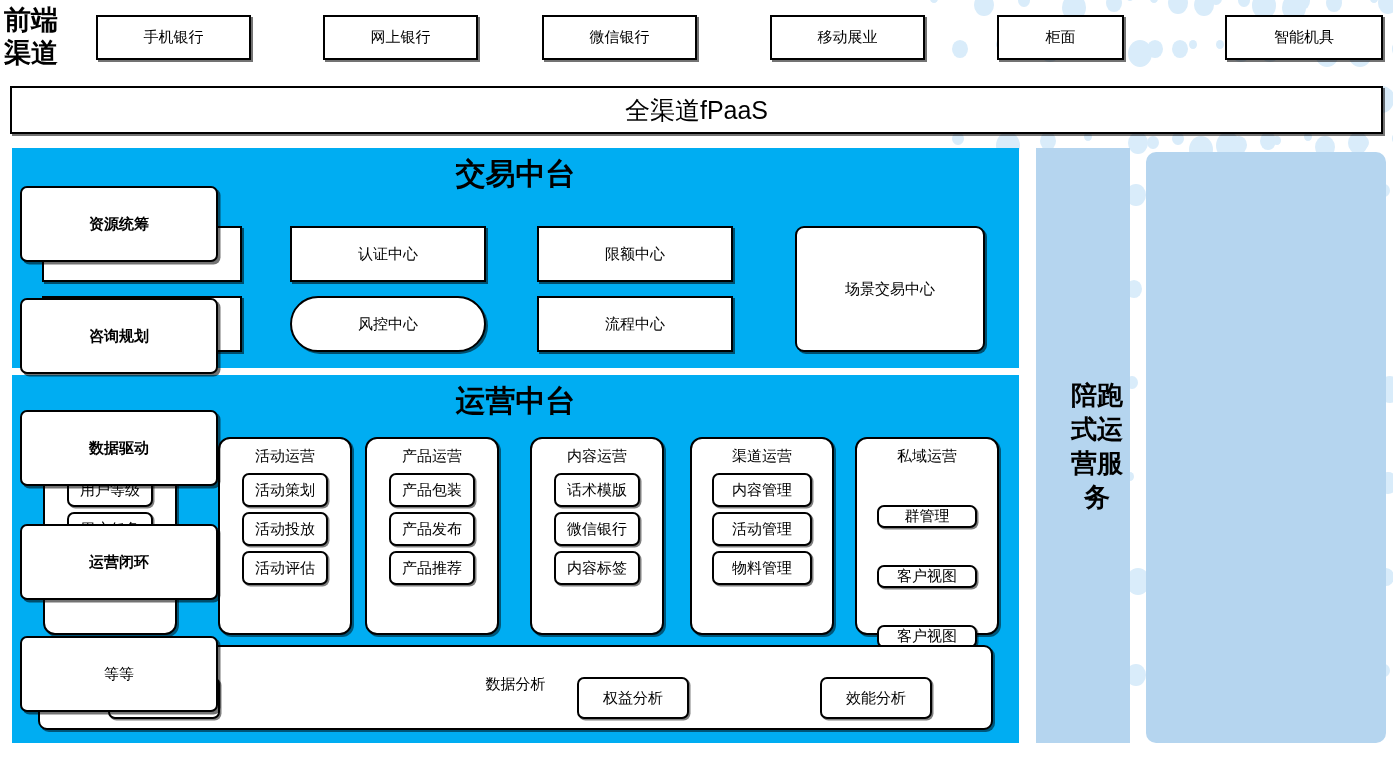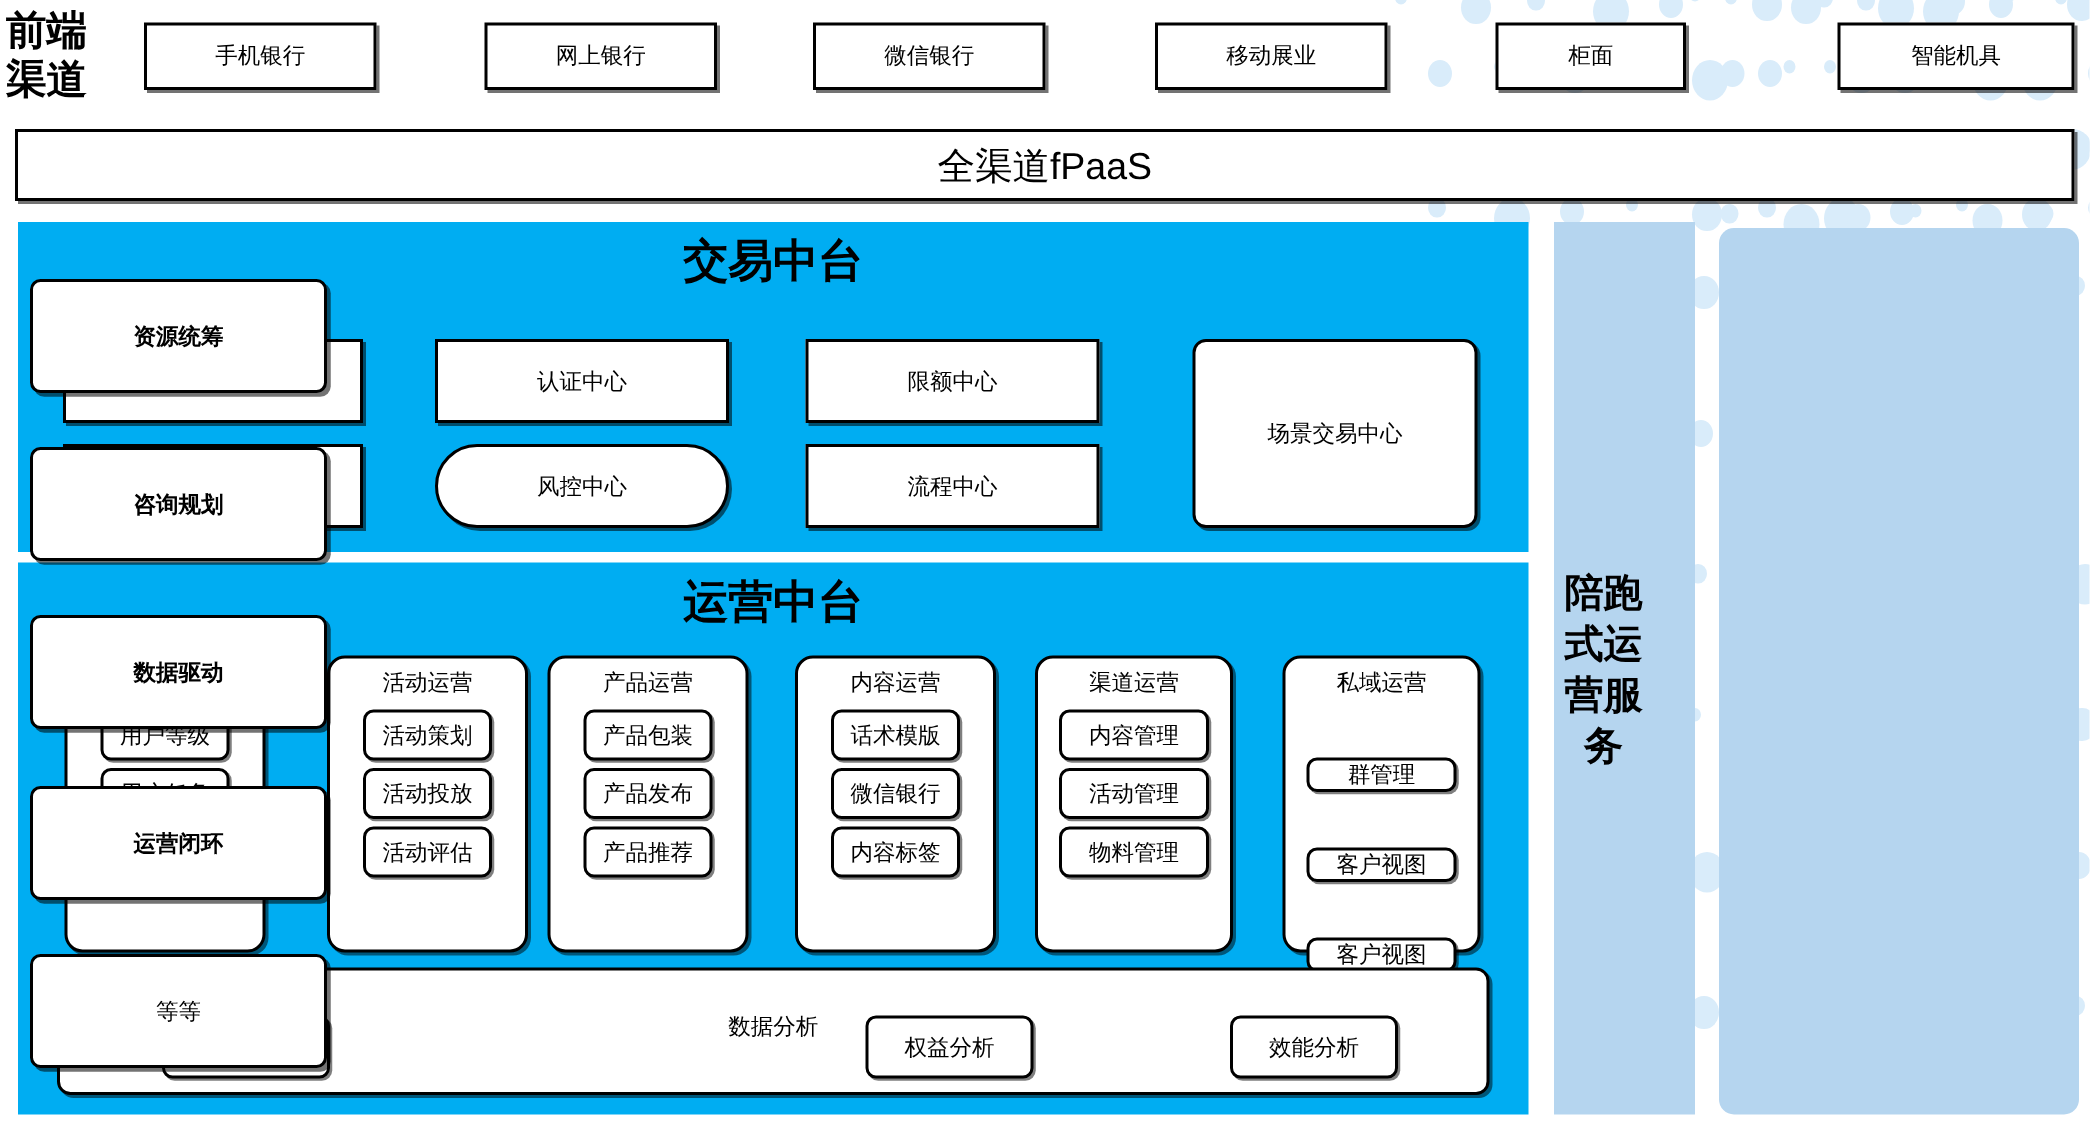--- a/index.html
+++ b/index.html
@@ -77,21 +77,21 @@
     font-size:15px;color:#000;height:24px;line-height:24px;
     display:block;
   }
   .ops-item{
     width:86px;height:34px;margin-top:5px;
     border:2px solid #000;border-radius:7px;background:#fff;
     box-sizing:border-box;box-shadow:1.5px 1.5px 0 rgba(0,0,0,0.5);
     display:flex;align-items:center;justify-content:center;
     font-size:15px;color:#000;
   }
-  .ops-card.wide{width:132px;}
+  .ops-card.wide{width:144px;}
   .ops-card.wide .ops-item{width:100px;}
 
   
   #data-strip{
     position:absolute;left:38px;top:645px;width:955px;height:85px;
     background:#fff;border:2px solid #000;border-radius:9px;box-sizing:border-box;
     box-shadow:2px 2px 0 rgba(0,0,0,0.5);z-index:2;
   }
   #data-strip-title{
     position:absolute;left:0;top:4px;width:100%;text-align:center;
@@ -101,21 +101,21 @@
     position:absolute;top:30px;width:112px;height:42px;
     border:2px solid #000;border-radius:7px;background:#fff;box-sizing:border-box;
     box-shadow:1.5px 1.5px 0 rgba(0,0,0,0.5);
     display:flex;align-items:center;justify-content:center;font-size:15px;color:#000;
   }
 
   
   #svc-col{
     position:absolute;left:1036px;top:148px;width:94px;height:595px;
     background:#b5d5ef;z-index:1;
-    display:flex;align-items:center;justify-content:flex-start;
+    display:flex;align-items:center;justify-content:flex-end;
   }
   #svc-text{
     font-size:26px;font-weight:700;line-height:34px;color:#000;
     width:66px;text-align:center;word-break:break-all;
     font-family:"Liberation Sans","DejaVu Sans",sans-serif;
   }
 
   
   #cap-panel{
     position:absolute;left:1146px;top:152px;width:240px;height:591px;

